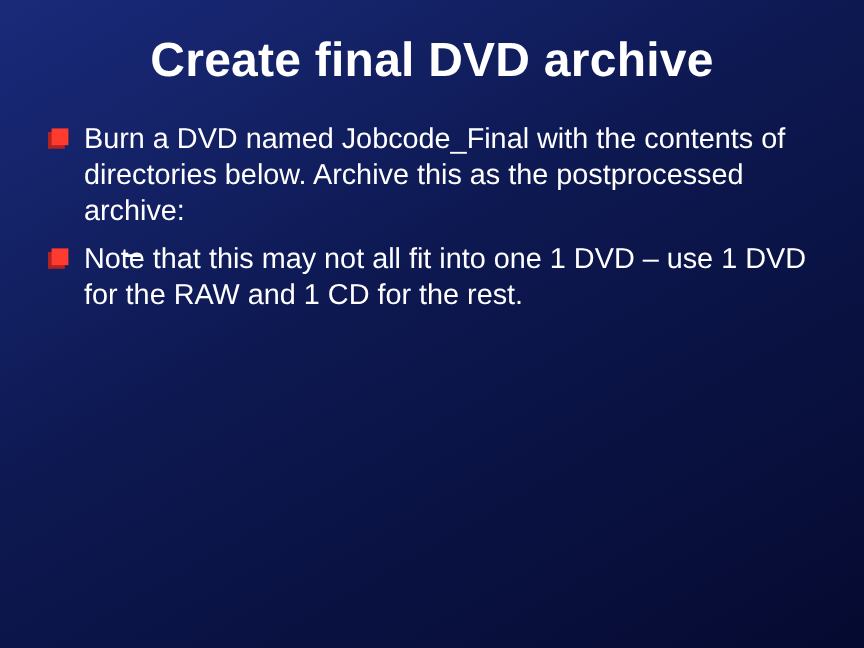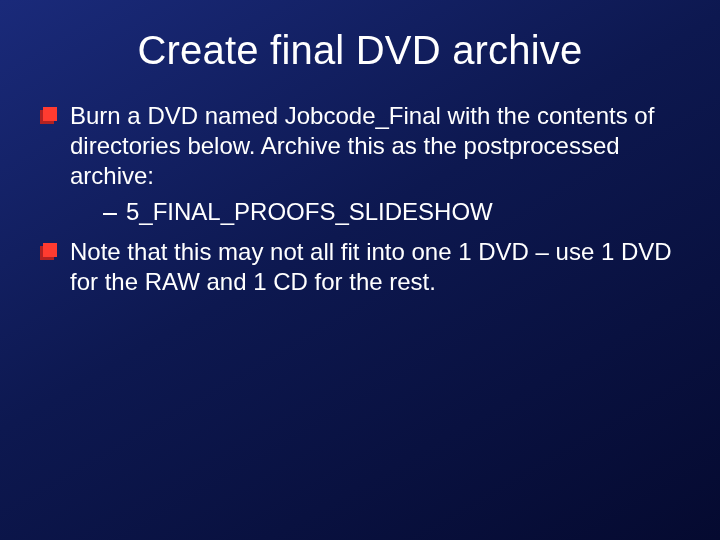--- a/index.html
+++ b/index.html
@@ -15,21 +15,21 @@
     font-family: Arial, Helvetica, sans-serif;
   }
   .slide {
     padding: 28px 40px 20px 40px;
     box-sizing: border-box;
     width: 100%;
     height: 100%;
   }
   .title {
     font-size: 40px;
-    font-weight: 400;
+    font-weight: 700;
     text-align: center;
     margin: 0 0 28px 0;
     letter-spacing: 0.2px;
   }
   .body {
     font-size: 24px;
     line-height: 1.25;
   }
   .lvl1 {
     position: relative;
@@ -96,21 +96,20 @@
           <span class="lvl2-dash">–</span>
         </div>
         <div class="lvl2">
           <span class="lvl2-dash">–</span>
         </div>
         <div class="lvl2">
           <span class="lvl2-dash">–</span>
         </div>
         <div class="lvl2">
           <span class="lvl2-dash">–</span>
-          <span>5_FINAL_PROOFS_SLIDESHOW</span>
         </div>
       </div>
     </div>
 
     <div class="lvl1">
       <span class="lvl1-bullet"></span>
       <span>Note that this may not all fit into one 1 DVD – use 1 DVD for the RAW and 1 CD for the rest.</span>
     </div>
 
   </div>

